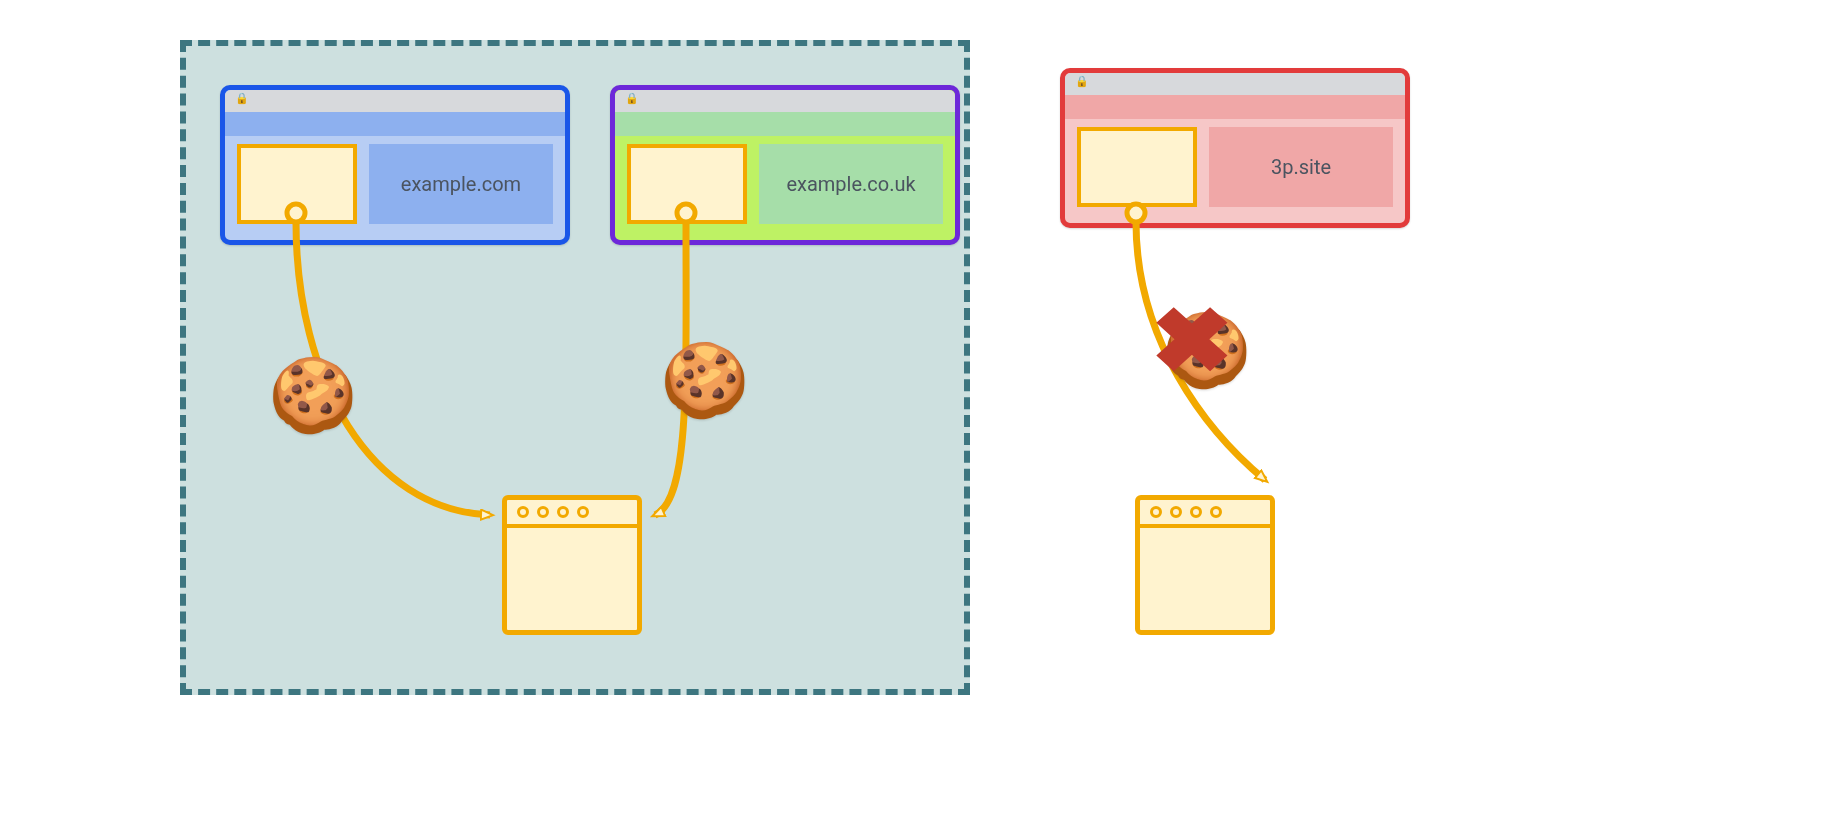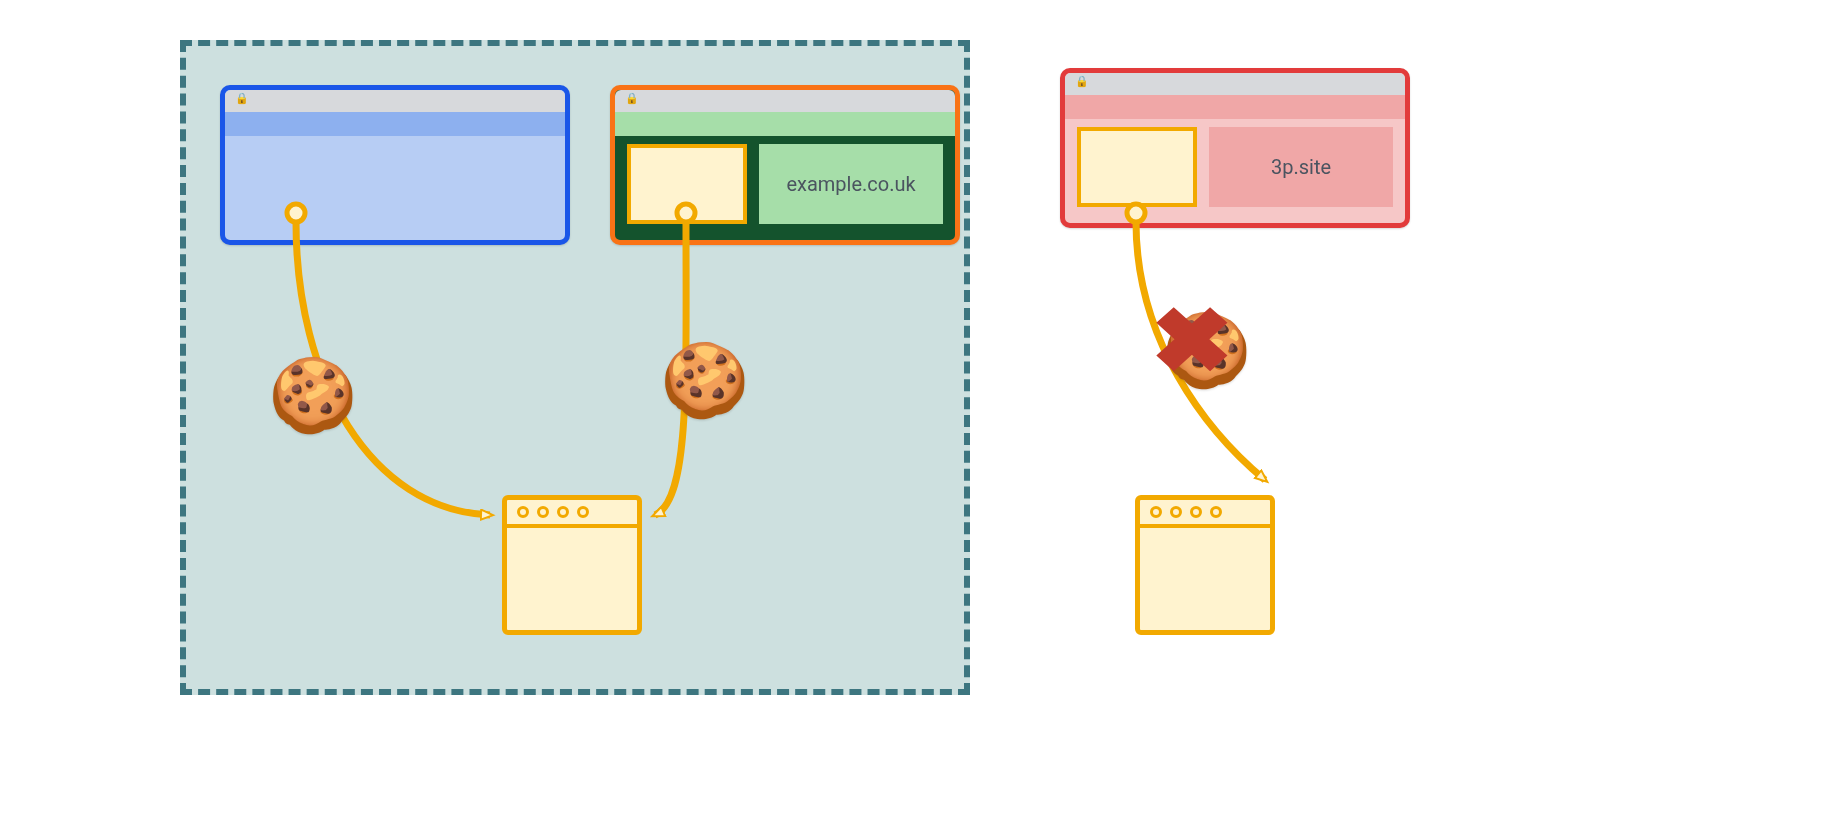--- a/index.html
+++ b/index.html
@@ -75,21 +75,21 @@
     font-size: 20px;
     color: #4b5460;
     box-sizing: border-box;
   }
 
   
   .browser.blue   { background:#b7cdf4; border:5px solid #1a56e8; }
   .browser.blue  .toolbar{ background:#8db0ef; }
   .browser.blue  .site-panel{ background:#8db0ef; }
 
-  .browser.green  { background:#14532d; border:5px solid #f97316;text-align:right; }
+  .browser.green  { background:#bef264; border:5px solid #6d28d9;text-align:right; }
   .browser.green .toolbar{ background:#a6dea9; }
   .browser.green .site-panel{ background:#a6dea9; }
 
   .browser.red    { background:#f6c7c7; border:5px solid #e23b3b; }
   .browser.red  .toolbar{ background:#f0a7a7; }
   .browser.red  .site-panel{ background:#f0a7a7; }
 
   
   .server {
     position: absolute;
@@ -148,20 +148,24 @@
   }
 </style>
 </head>
 <body>
 
 <div class="fp-group"></div>
 
 <div class="browser blue" style="left:220px; top:85px;">
   <div class="titlebar"></div>
   <div class="toolbar"></div>
+  <div class="content">
+    <div class="iframe-box"></div>
+    <div class="site-panel">example.com</div>
+  </div>
 </div>
 
 <div class="browser green" style="left:610px; top:85px;">
   <div class="titlebar"></div>
   <div class="toolbar"></div>
   <div class="content">
     <div class="iframe-box"></div>
     <div class="site-panel">example.co.uk</div>
   </div>
 </div>

